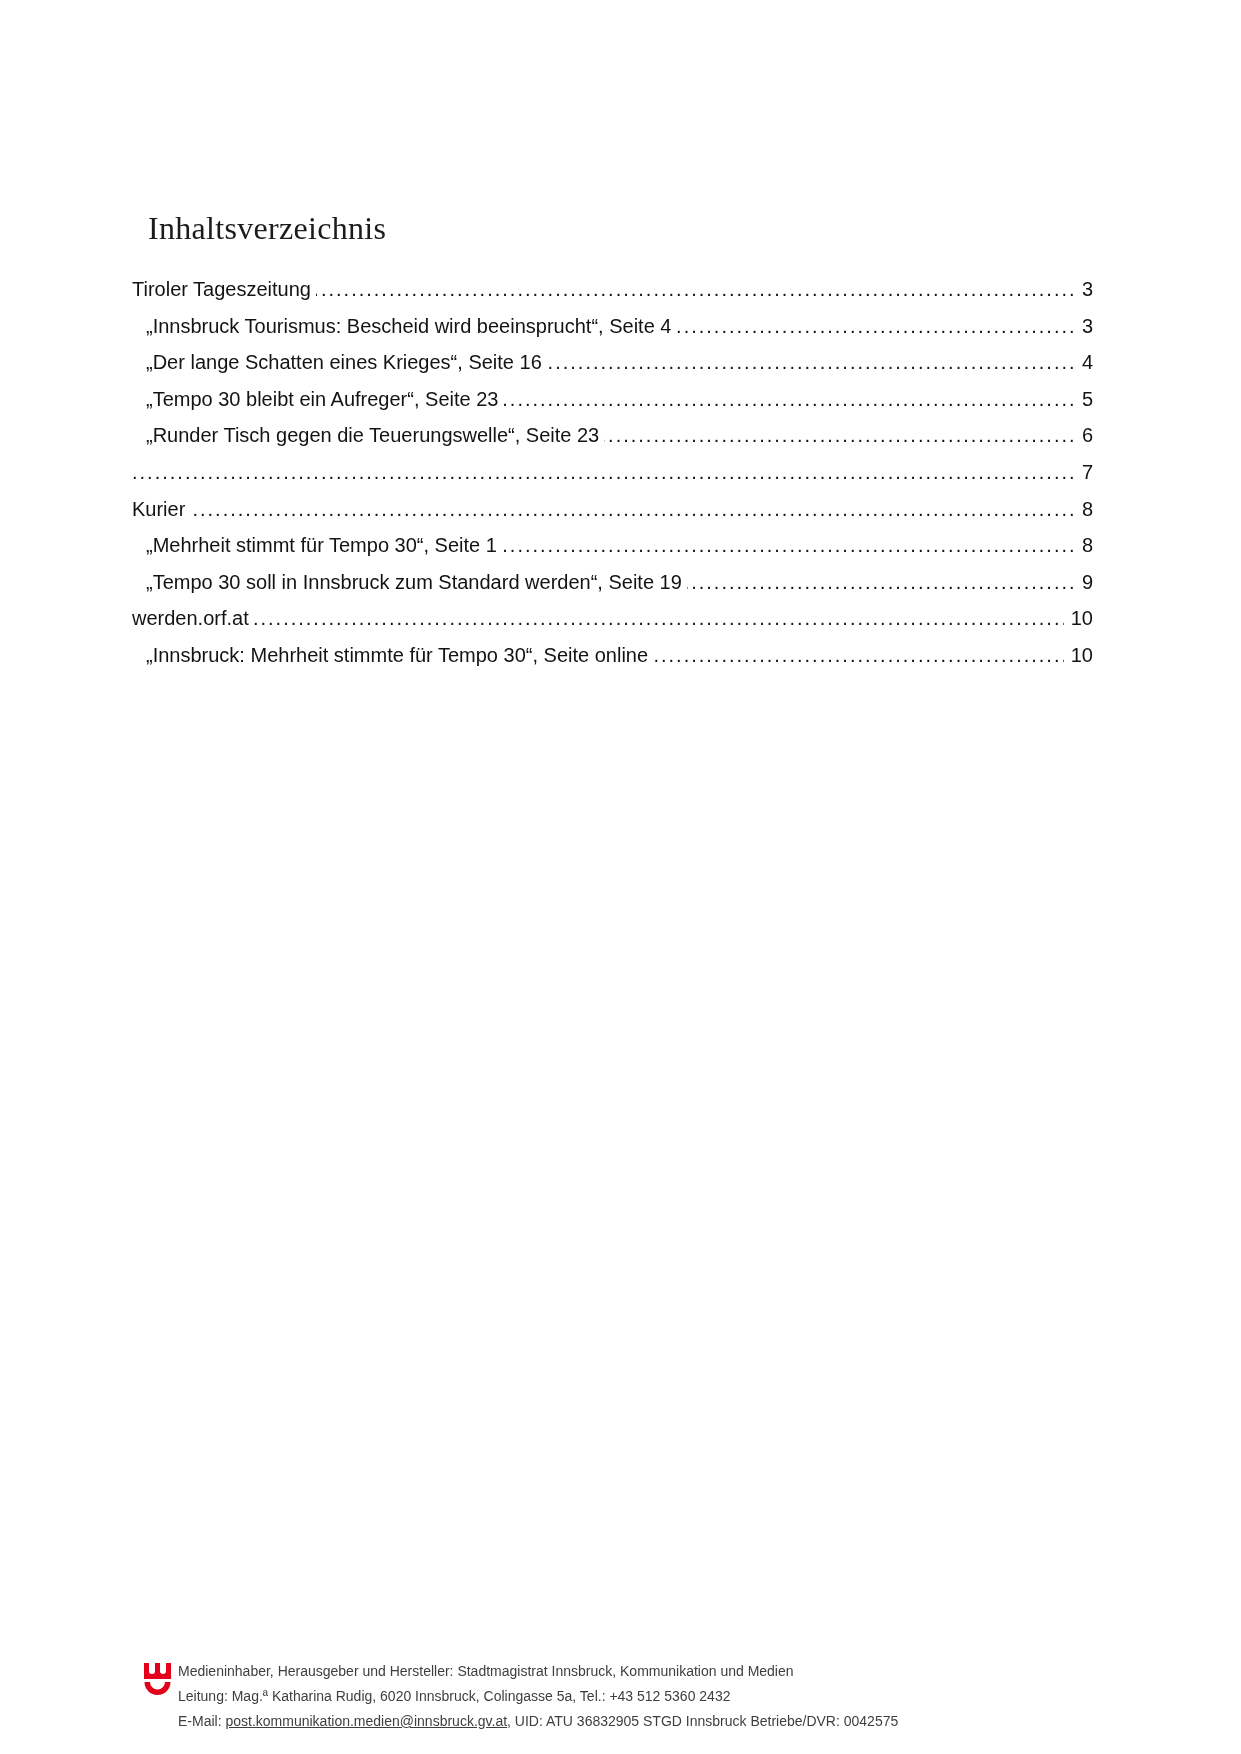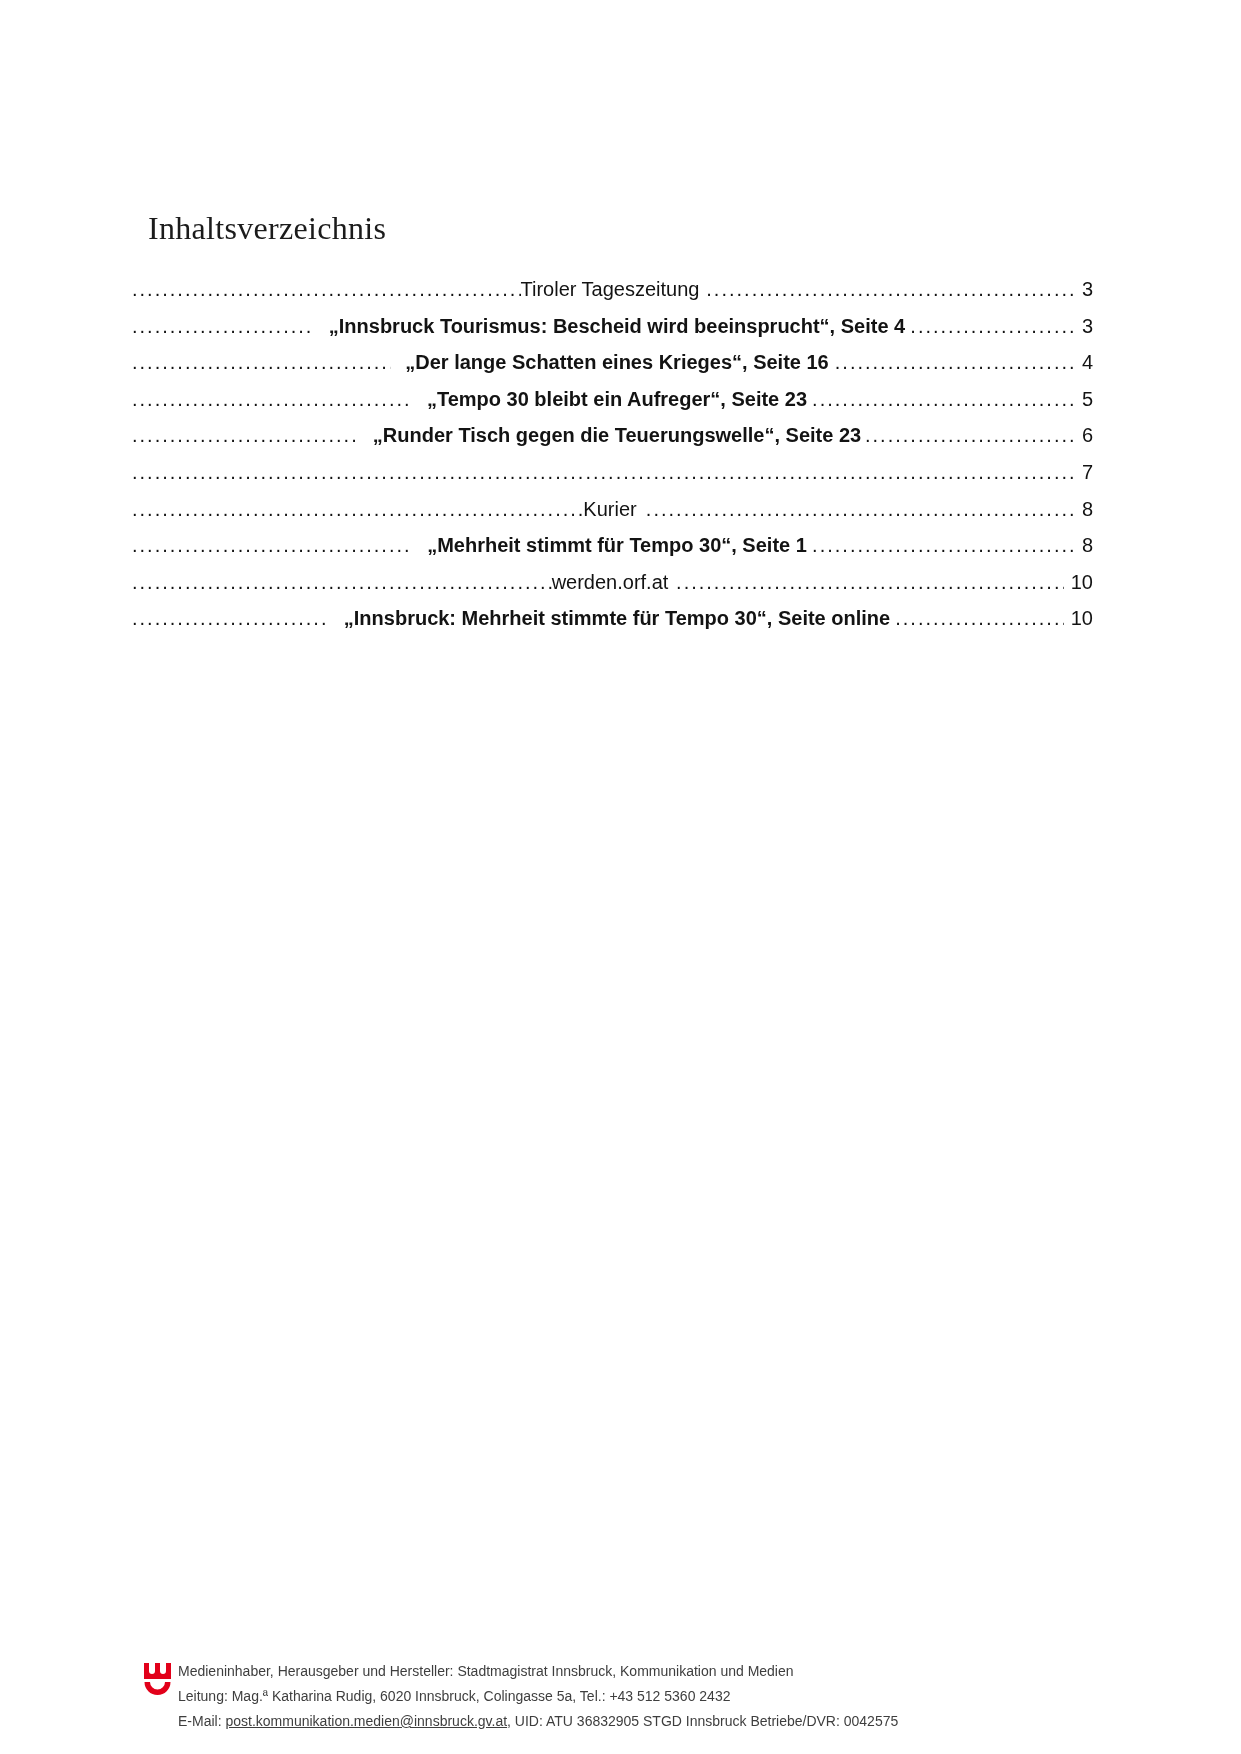--- a/index.html
+++ b/index.html
@@ -17,21 +17,20 @@
     font-family:"Liberation Serif", serif;
     font-weight:400;
     font-size:32px;
     color:#1b1b1b;
     letter-spacing:0.3px;
   }
   .toc {
     position:absolute;
     left:132px; right:148px;
     top:271px;
-    text-align:center;
   }
   .toc-row {
     position:relative;
     height:36.6px;
     line-height:36.6px;
     font-size:20px;
     color:#131313;
     white-space:nowrap;
   }
   .leader {
@@ -44,21 +43,21 @@
   }
   .leader::after {
     content:"..........................................................................................................................................................................................................";
   }
   .entry-text {
     position:relative;
     z-index:1;
     background:#ffffff;
     padding-right:5px;
   }
-  .lvl2 .entry-text { padding-left:14px;font-weight:bold; }
+  .lvl2 .entry-text { padding-left:14px; }
   .page-num {
     position:absolute;
     right:0; top:0; bottom:0;
     z-index:1;
     background:#ffffff;
     padding-left:7px;
   }
   .footer {
     position:absolute;
     left:144px; top:1659px;
@@ -132,20 +131,25 @@
       <span class="entry-text">Kurier</span>
       <span class="page-num">8</span>
     </div>
 
     <div class="toc-row lvl2">
       <span class="leader"></span>
       <span class="entry-text">„Mehrheit stimmt für Tempo 30“, Seite 1</span>
       <span class="page-num">8</span>
     </div>
 
+    <div class="toc-row lvl2">
+      <span class="leader"></span>
+      <span class="entry-text">„Tempo 30 soll in Innsbruck zum Standard werden“, Seite 19</span>
+      <span class="page-num">9</span>
+    </div>
 
     <div class="toc-row lvl1">
       <span class="leader"></span>
       <span class="entry-text">werden.orf.at</span>
       <span class="page-num">10</span>
     </div>
 
     <div class="toc-row lvl2">
       <span class="leader"></span>
       <span class="entry-text">„Innsbruck: Mehrheit stimmte für Tempo 30“, Seite online</span>

